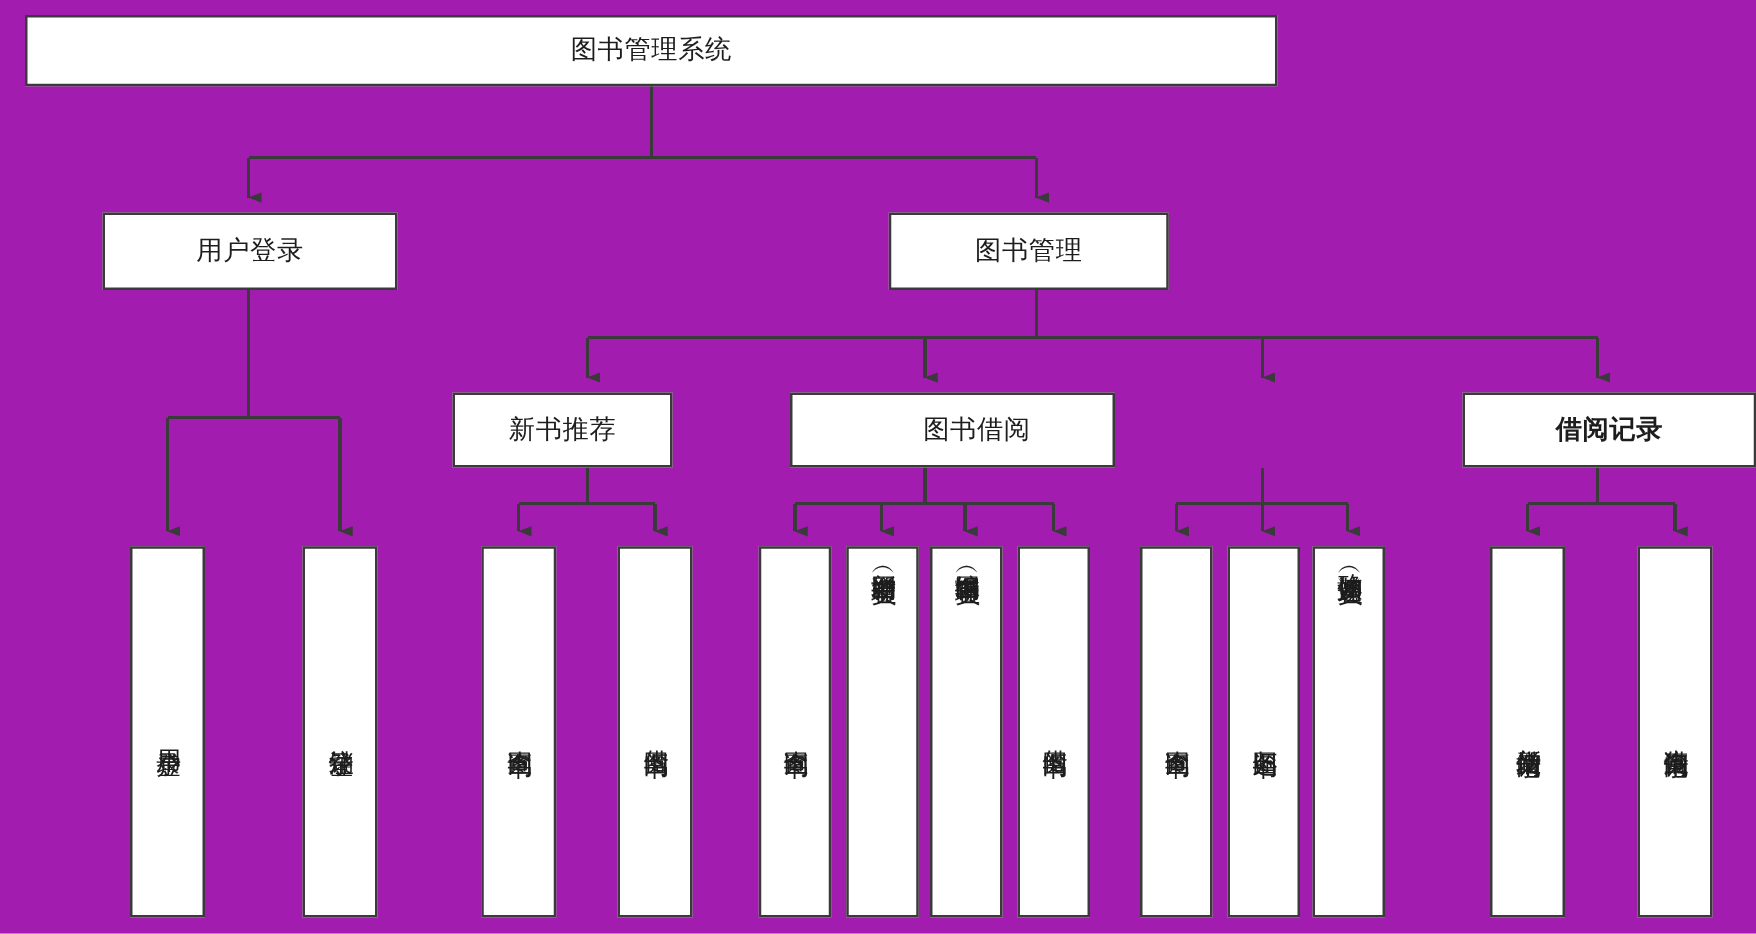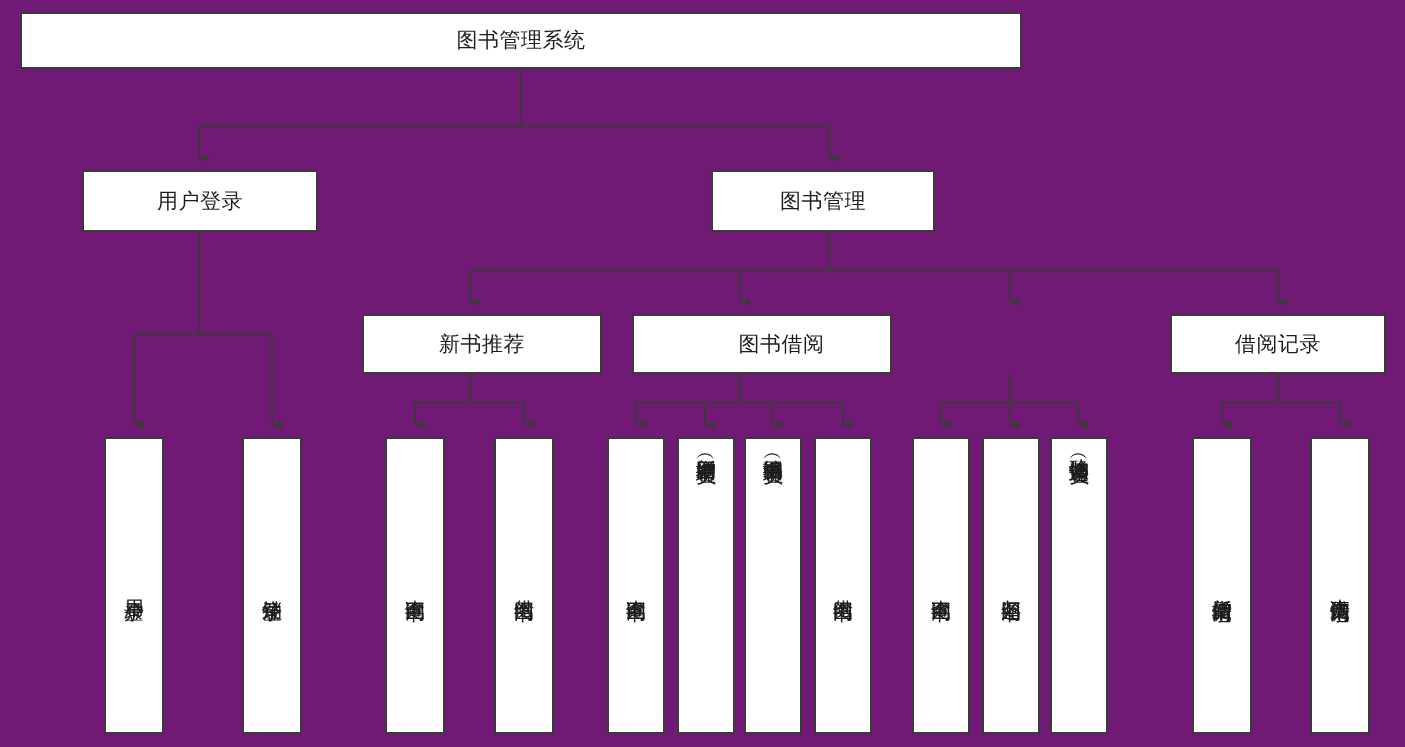--- a/index.html
+++ b/index.html
@@ -9,21 +9,21 @@
     background: #ffffff;
   }
   body {
     font-family: "Liberation Sans", "DejaVu Sans", sans-serif;
     -webkit-font-smoothing: antialiased;
   }
   #diagram-canvas {
     position: relative;
     width: 1405px;
     height: 747px;
-    background: #701a75;
+    background: #a21caf;
     overflow: hidden;
   }
   #edge-layer {
     position: absolute;
     left: 0;
     top: 0;
     width: 1405px;
     height: 747px;
     pointer-events: none;
   }
@@ -146,27 +146,27 @@
     <span class="node-label">图书管理系统</span>
   </div>
 
   <div class="node horizontal" style="left:82px; top:170px; width:236px; height:62px;">
     <span class="node-label">用户登录</span>
   </div>
   <div class="node horizontal" style="left:711px; top:170px; width:224px; height:62px;">
     <span class="node-label">图书管理</span>
   </div>
 
-  <div class="node horizontal" style="left:362px; top:314px; width:240px; height:60px;">
+  <div class="node horizontal" style="left:362px; top:314px; width:176px; height:60px;">
     <span class="node-label">新书推荐</span>
   </div>
   <div class="node horizontal" style="left:632px; top:314px; width:260px; height:60px;padding-left:39px;">
     <span class="node-label">图书借阅</span>
   </div>
-  <div class="node horizontal" style="left:1170px; top:314px; width:216px; height:60px;">
+  <div class="node horizontal" style="left:1170px; top:314px; width:235px; height:60px;font-weight:bold;">
     <span class="node-label">借阅记录</span>
   </div>
 
   <div class="node vertical centered" style="left:104px; top:437px; width:60px; height:297px;">
     <span class="node-label">用户登录</span>
   </div>
   <div class="node vertical centered" style="left:242px; top:437px; width:60px; height:297px;">
     <span class="node-label">注销登录</span>
   </div>
 

